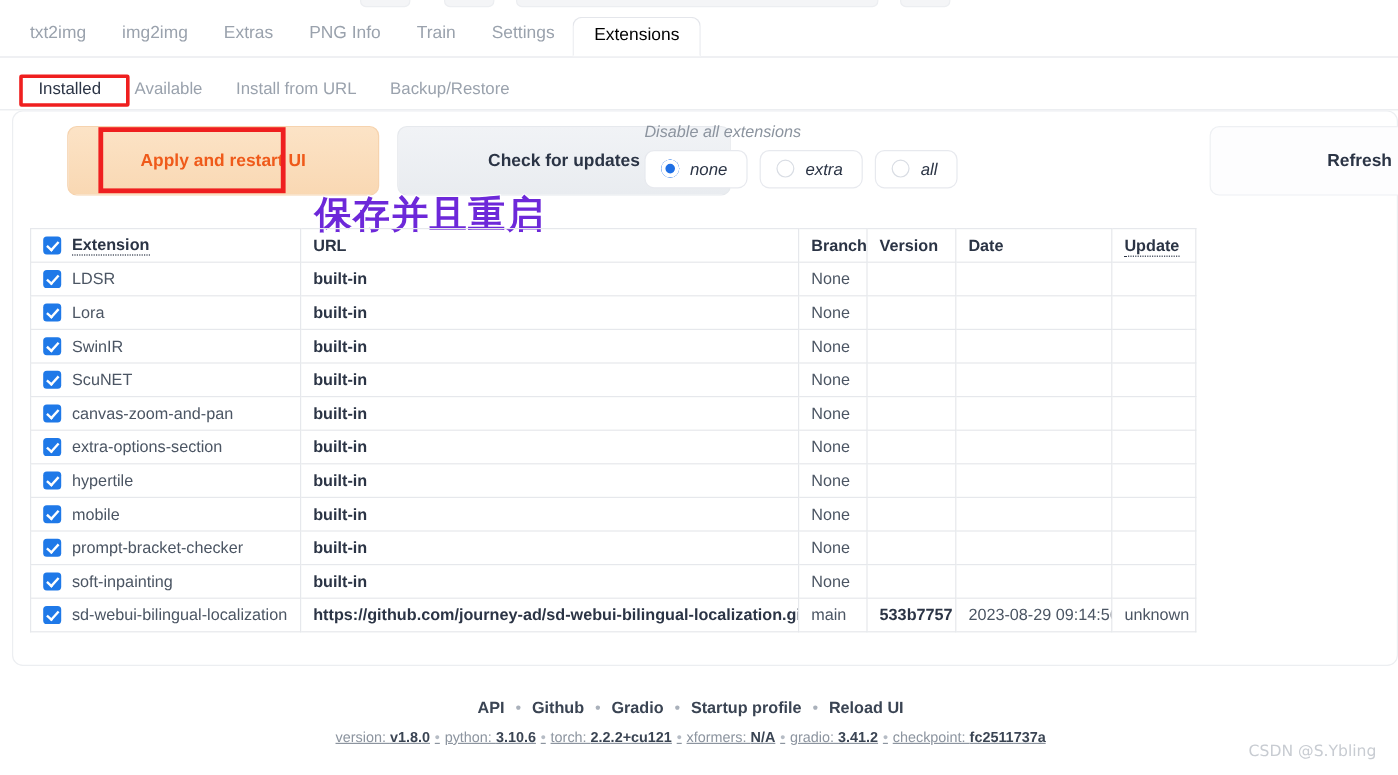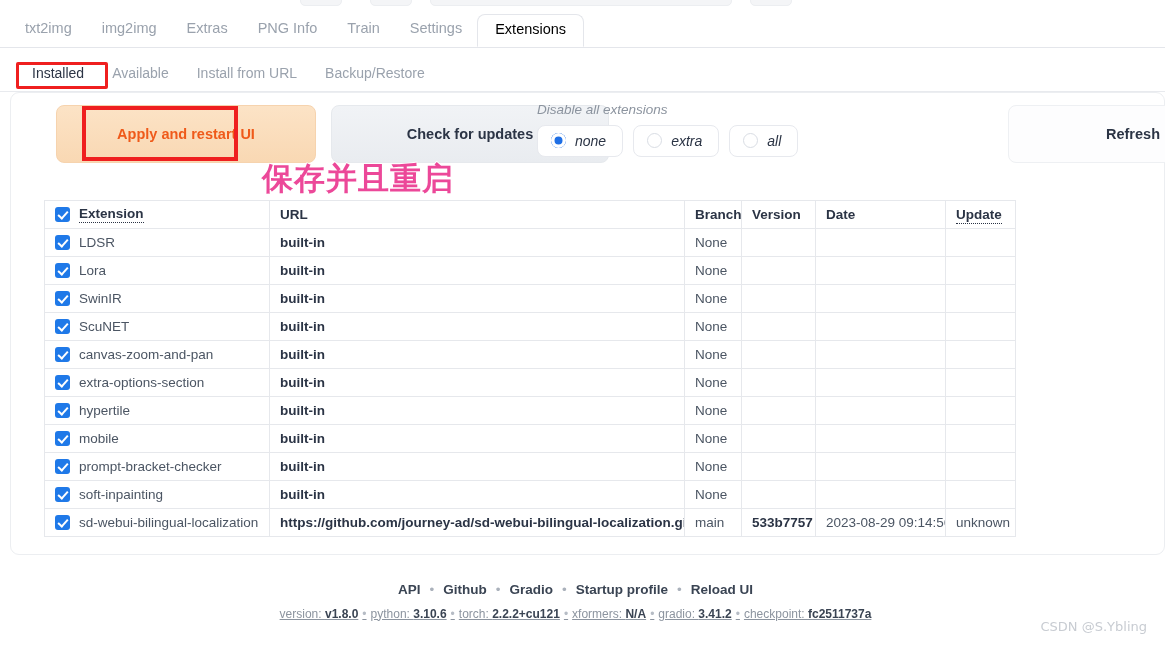--- a/index.html
+++ b/index.html
@@ -166,21 +166,21 @@
     box-sizing: border-box;
     pointer-events: none;
   }
 
   
   .annot-cn {
     position: absolute;
     left: 262px; top: 163px;
     font-size: 31px;
     font-weight: bold;
-    color: #ec4899;
+    color: #6d28d9;
     letter-spacing: 1px;
     line-height: 1;
     -webkit-text-stroke: 1.6px #ffffff;
     paint-order: stroke fill;
     white-space: nowrap;
     pointer-events: none;
   }
 
   
   .radio-block {
@@ -220,23 +220,22 @@
   }
   .radio-pill.sel .radio-dot {
     border: none;
     background: #1f6fe5;
     box-shadow: inset 0 0 0 3.5px #ffffff, inset 0 0 0 9px #1f6fe5;
   }
 
   
   .tablewrap {
     position: absolute;
-    top: 200px; left: 25px;
+    top: 190px; left: 25px;
     width: 965px;
-    margin-left: 19px;
   }
   table.ext {
     border-collapse: collapse;
     width: 965px;
     table-layout: fixed;
     font-size: 13.5px;
   }
   table.ext th, table.ext td {
     border: 1px solid #e6e8ec;
     padding: 0 10px;

